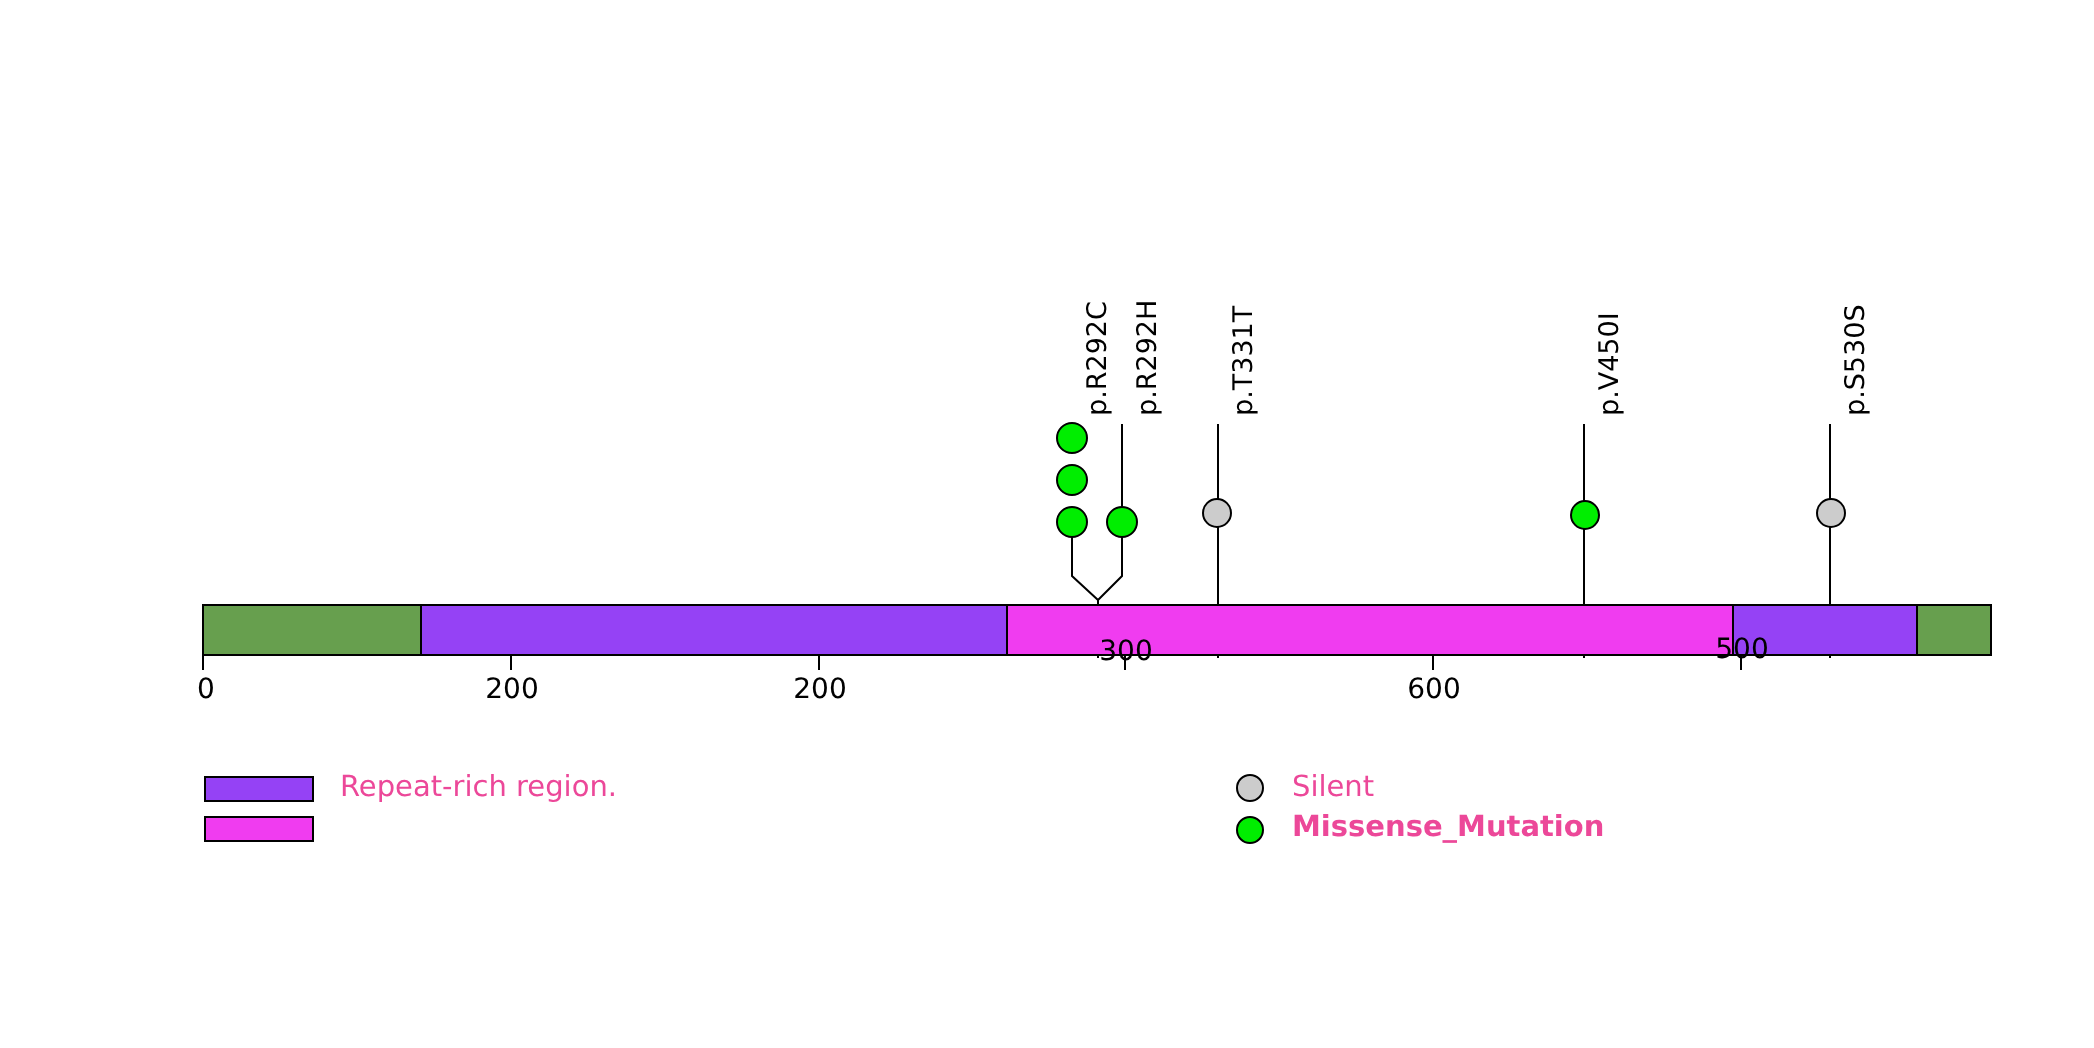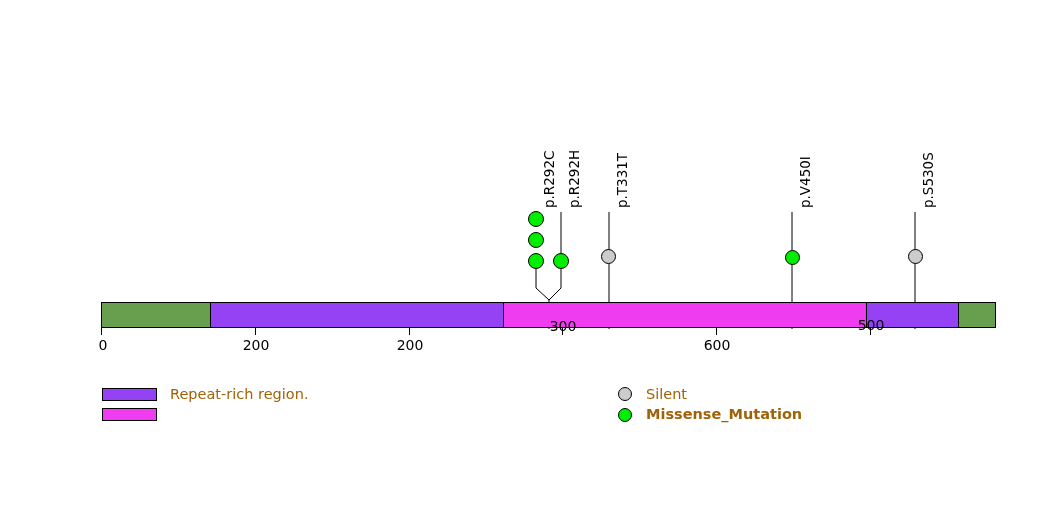--- a/index.html
+++ b/index.html
@@ -66,21 +66,21 @@
     position: absolute;
     width: 14px;
     height: 14px;
     border-radius: 50%;
     border: 1px solid #000000;
     box-sizing: border-box;
   }
   .legend-text {
     position: absolute;
     font-size: 14.5px;
-    color: #a16207;
+    color: #ec4899;
     white-space: nowrap;
     line-height: 1;
   }
 </style>
 </head>
 <body>
 
 <div id="plot">
 
   <svg id="stem-layer" width="1047" height="524" style="position:absolute;left:0;top:0;">

